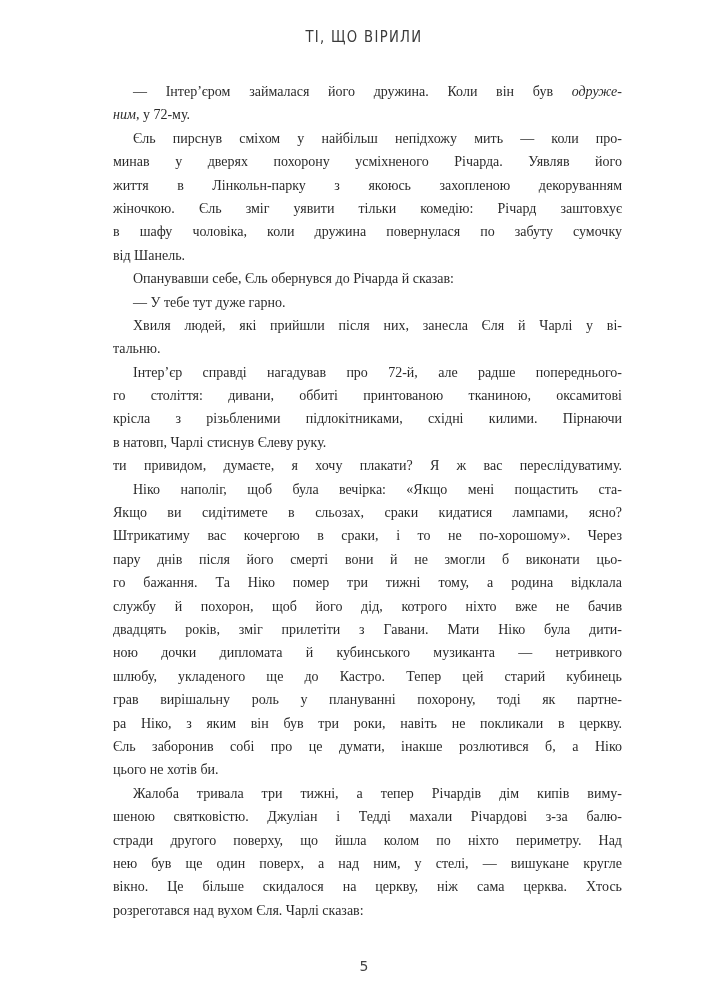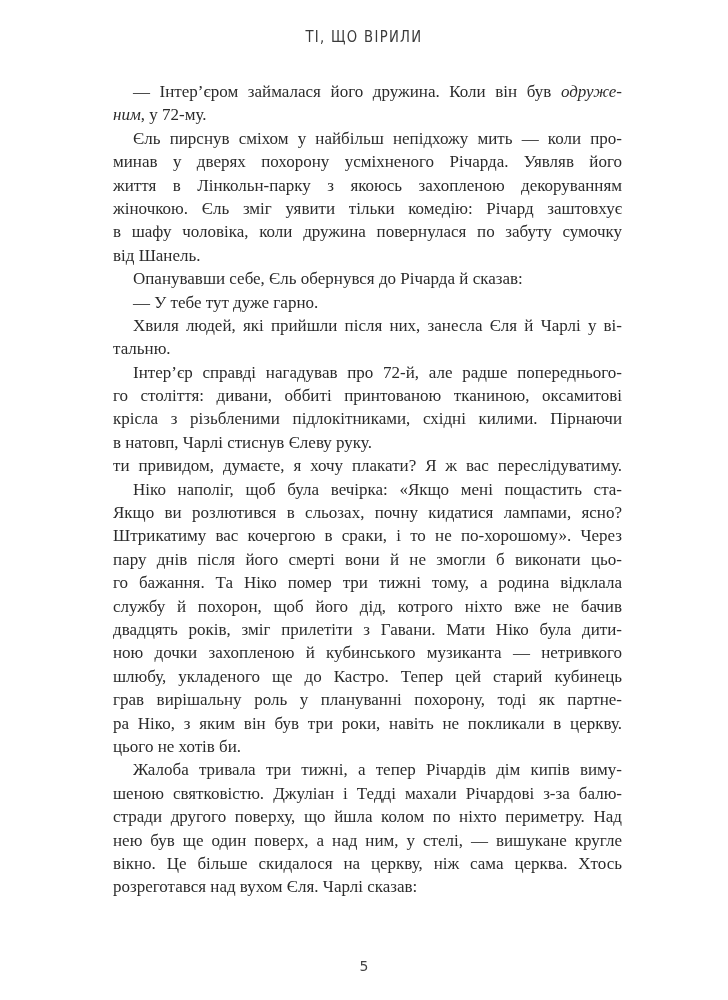--- a/index.html
+++ b/index.html
@@ -26,21 +26,21 @@
     color: #3a3a3a;
     font-weight: normal;
     transform: scaleX(0.88);
   }
   .text-block {
     position: absolute;
     top: 80px;
     left: 113px;
     width: 509px;
     font-family: "Liberation Serif", serif;
-    font-size: 17px;
+    font-size: 14px;
     line-height: 23.4px;
     color: #2b2b2b;
   }
   .line {
     display: block;
     white-space: nowrap;
     height: 23.4px;
   }
   .line.justify {
     text-align: justify;
@@ -84,30 +84,31 @@
     <div class="line indent last"><span>Опанувавши себе, Єль обернувся до Річарда й сказав:</span></div>
     <div class="line indent last"><span>— У тебе тут дуже гарно.</span></div>
     <div class="line indent justify"><span>Хвиля людей, які прийшли після них, занесла Єля й Чарлі у ві-</span></div>
     <div class="line last"><span>тальню.</span></div>
     <div class="line indent justify"><span>Інтер’єр справді нагадував про 72-й, але радше попереднього-</span></div>
     <div class="line justify"><span>го століття: дивани, оббиті принтованою тканиною, оксамитові</span></div>
     <div class="line justify"><span>крісла з різьбленими підлокітниками, східні килими. Пірнаючи</span></div>
     <div class="line last"><span>в натовп, Чарлі стиснув Єлеву руку.</span></div>
     <div class="line justify"><span>ти привидом, думаєте, я хочу плакати? Я ж вас переслідуватиму.</span></div>
     <div class="line indent justify"><span>Ніко наполіг, щоб була вечірка: «Якщо мені пощастить ста-</span></div>
-    <div class="line justify"><span>Якщо ви розлютився в сльозах, почну кидатися лампами, ясно?</span></div>
+    <div class="line justify"><span>Якщо ви сидітимете в сльозах, сраки кидатися лампами, ясно?</span></div>
     <div class="line justify"><span>Штрикатиму вас кочергою в сраки, і то не по-хорошому». Через</span></div>
     <div class="line justify"><span>пару днів після його смерті вони й не змогли б виконати цьо-</span></div>
     <div class="line justify"><span>го бажання. Та Ніко помер три тижні тому, а родина відклала</span></div>
     <div class="line justify"><span>службу й похорон, щоб його дід, котрого ніхто вже не бачив</span></div>
     <div class="line justify"><span>двадцять років, зміг прилетіти з Гавани. Мати Ніко була дити-</span></div>
-    <div class="line justify"><span>ною дочки захопленою й кубинського музиканта — нетривкого</span></div>
+    <div class="line justify"><span>ною дочки дипломата й кубинського музиканта — нетривкого</span></div>
     <div class="line justify"><span>шлюбу, укладеного ще до Кастро. Тепер цей старий кубинець</span></div>
     <div class="line justify"><span>грав вирішальну роль у плануванні похорону, тоді як партне-</span></div>
     <div class="line justify"><span>ра Ніко, з яким він був три роки, навіть не покликали в церкву.</span></div>
+    <div class="line justify"><span>Єль заборонив собі про це думати, інакше розлютився б, а Ніко</span></div>
     <div class="line last"><span>цього не хотів би.</span></div>
     <div class="line indent justify"><span>Жалоба тривала три тижні, а тепер Річардів дім кипів виму-</span></div>
     <div class="line justify"><span>шеною святковістю. Джуліан і Тедді махали Річардові з-за балю-</span></div>
     <div class="line justify"><span>стради другого поверху, що йшла колом по ніхто периметру. Над</span></div>
     <div class="line justify"><span>нею був ще один поверх, а над ним, у стелі, — вишукане кругле</span></div>
     <div class="line justify"><span>вікно. Це більше скидалося на церкву, ніж сама церква. Хтось</span></div>
     <div class="line last"><span>розреготався над вухом Єля. Чарлі сказав:</span></div>
   </div>
 
 <div class="folio">5</div>

